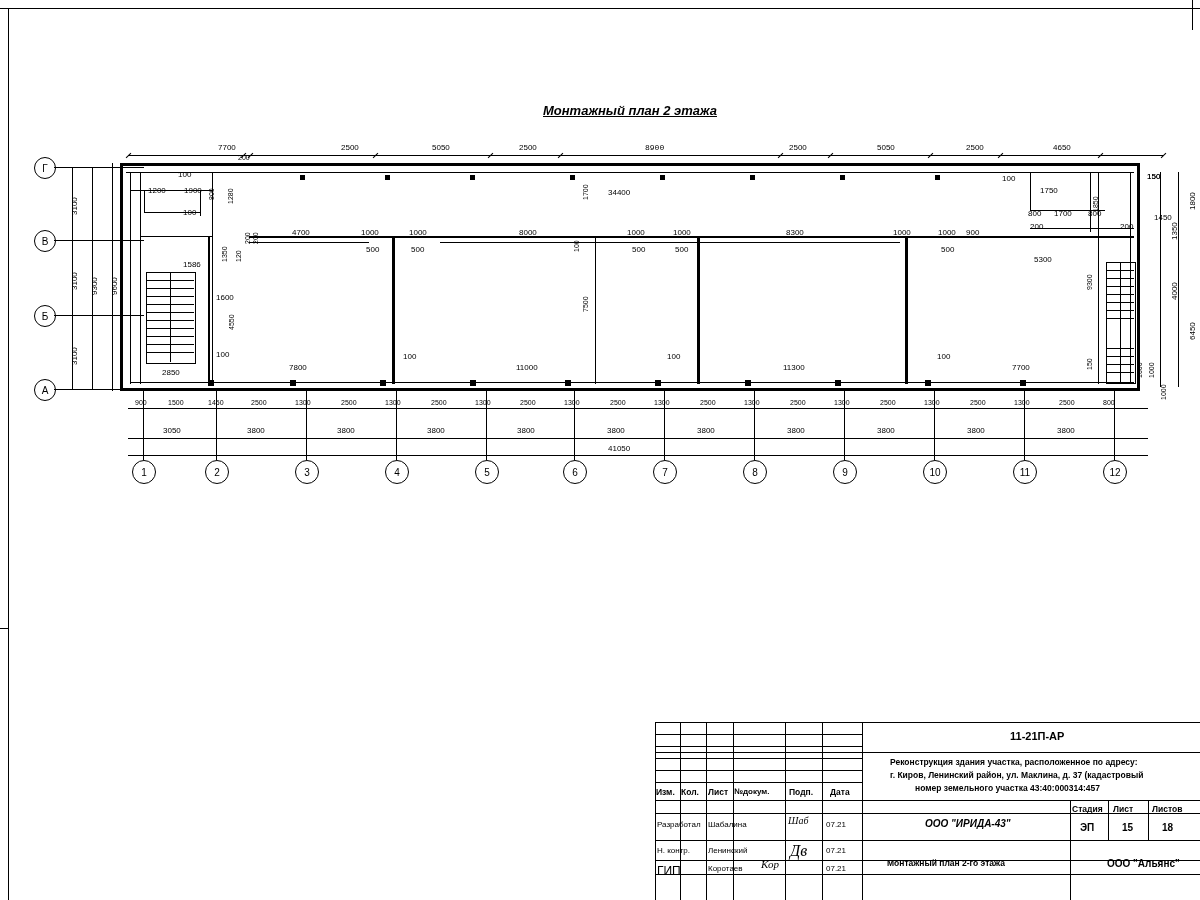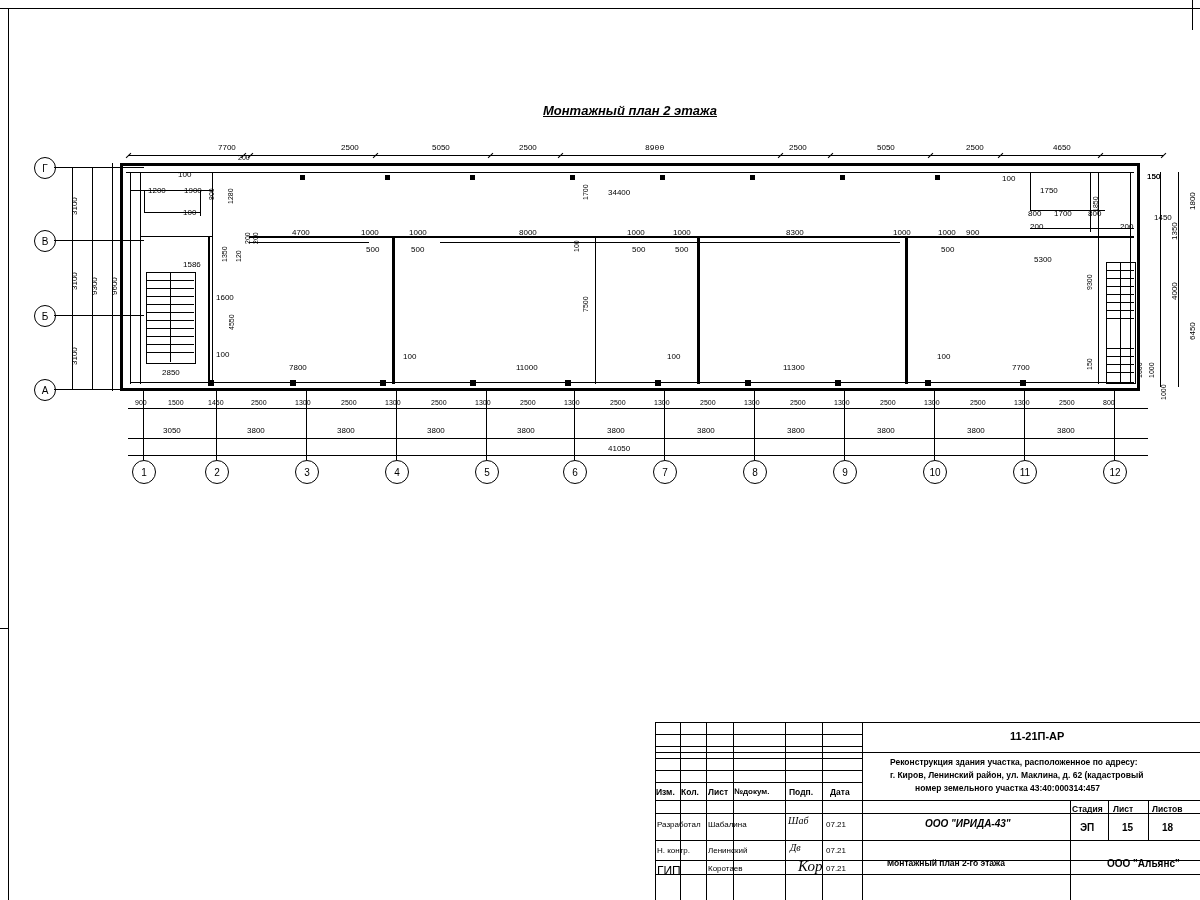--- a/index.html
+++ b/index.html
@@ -318,36 +318,36 @@
   <div class="ln hl" style="left:655px;top:874px;width:545px;"></div>
 
   <div class="abs" style="left:656px;top:787px;font-size:8.5px;font-weight:bold;">Изм.</div>
   <div class="abs" style="left:681px;top:787px;font-size:8.5px;font-weight:bold;">Кол.</div>
   <div class="abs" style="left:708px;top:787px;font-size:8.5px;font-weight:bold;">Лист</div>
   <div class="abs" style="left:734px;top:787px;font-size:8px;font-weight:bold;">№докум.</div>
   <div class="abs" style="left:789px;top:787px;font-size:8.5px;font-weight:bold;">Подп.</div>
   <div class="abs" style="left:830px;top:787px;font-size:8.5px;font-weight:bold;">Дата</div>
 
   <div class="abs" style="left:890px;top:757px;font-size:8.5px;font-weight:bold;white-space:nowrap;">Реконструкция здания участка, расположенное по адресу:</div>
-  <div class="abs" style="left:890px;top:770px;font-size:8.5px;font-weight:bold;white-space:nowrap;">г. Киров, Ленинский район, ул. Маклина, д. 62 (кадастровый</div>
+  <div class="abs" style="left:890px;top:770px;font-size:8.5px;font-weight:bold;white-space:nowrap;">г. Киров, Ленинский район, ул. Маклина, д. 37 (кадастровый</div>
   <div class="abs" style="left:915px;top:783px;font-size:8.5px;font-weight:bold;white-space:nowrap;">номер земельного участка 43:40:000314:457</div>
 
   <div class="abs" style="left:657px;top:820px;font-size:8px;">Разработал</div>
   <div class="abs" style="left:708px;top:820px;font-size:8px;">Шабалина</div>
   <div class="abs sign" style="left:788px;top:815px;font-size:10px;">Шаб</div>
   <div class="abs" style="left:826px;top:820px;font-size:8px;">07.21</div>
 
   <div class="abs" style="left:657px;top:846px;font-size:8px;">Н. контр.</div>
   <div class="abs" style="left:708px;top:846px;font-size:8px;">Ленинский</div>
-  <div class="abs sign" style="left:790px;top:842px;font-size:10px;">Дв</div>
+  <div class="abs sign" style="left:790px;top:842px;font-size:16px;">Дв</div>
   <div class="abs" style="left:826px;top:846px;font-size:8px;">07.21</div>
 
   <div class="abs" style="left:657px;top:864px;font-size:12px;">ГИП</div>
   <div class="abs" style="left:708px;top:864px;font-size:8px;">Коротаев</div>
-  <div class="abs sign" style="left:798px;top:858px;font-size:15px;">Кор</div>
+  <div class="abs sign" style="left:761px;top:858px;font-size:11px;">Кор</div>
   <div class="abs" style="left:826px;top:864px;font-size:8px;">07.21</div>
 
   <div class="abs" style="left:925px;top:818px;font-size:10px;font-weight:bold;font-style:italic;">ООО "ИРИДА-43"</div>
   <div class="abs" style="left:887px;top:858px;font-size:8.5px;font-weight:bold;">Монтажный план 2-го этажа</div>
   <div class="abs" style="left:1107px;top:858px;font-size:10px;font-weight:bold;">ООО "Альянс"</div>
 
   <div class="ln vl" style="left:1070px;top:800px;height:100px;"></div>
   <div class="ln vl" style="left:1108px;top:800px;height:40px;"></div>
   <div class="ln vl" style="left:1148px;top:800px;height:40px;"></div>
 

